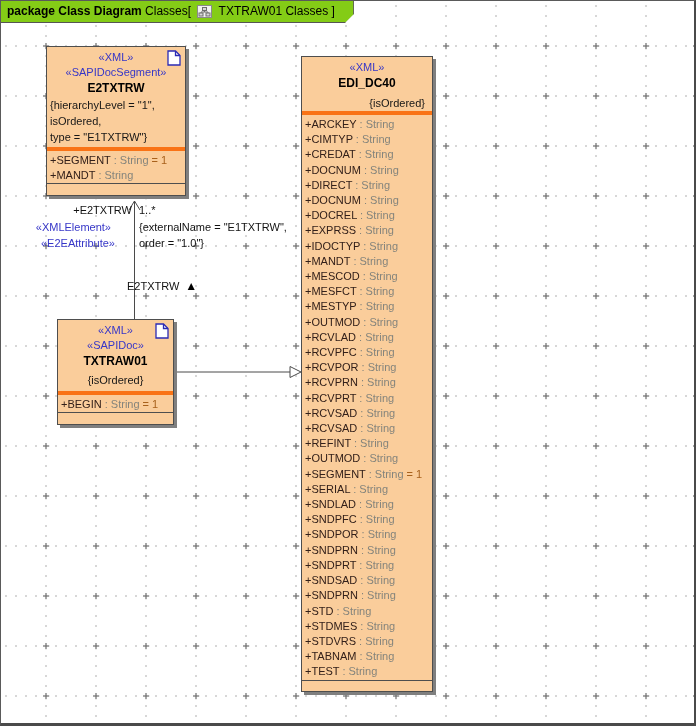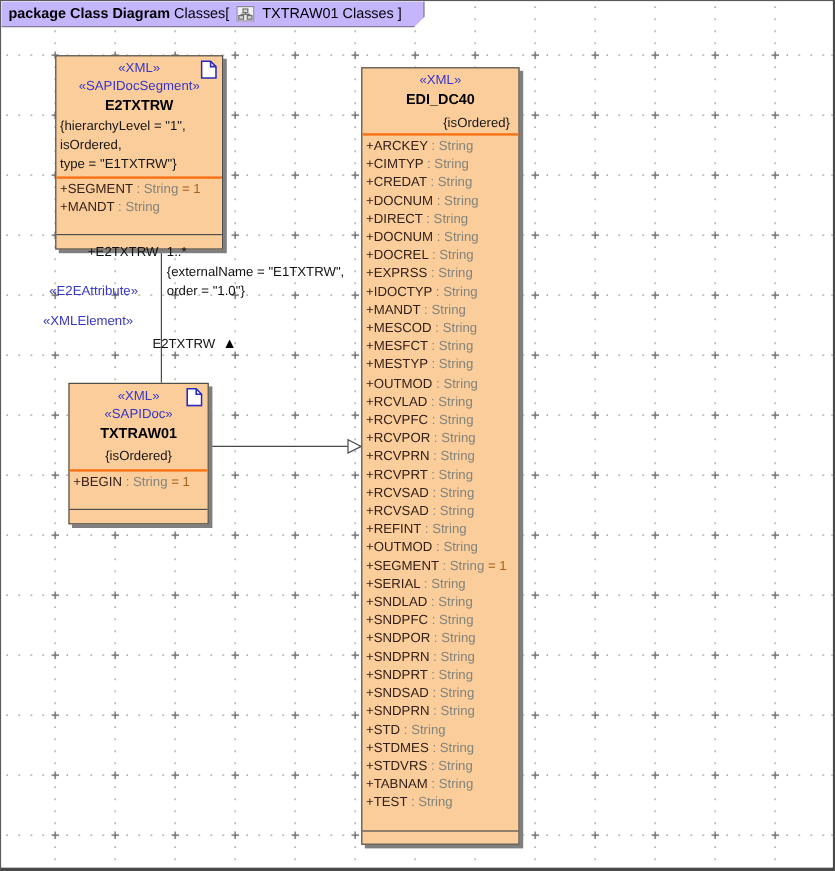--- a/index.html
+++ b/index.html
@@ -9,41 +9,41 @@
     background:#fff;
     border:1px solid #5a5a5a;border-right:2px solid #4a4a4a;border-bottom:3px solid #4a4a4a;
     font-family:"Liberation Sans","DejaVu Sans",sans-serif;
   }
   svg.grid{position:absolute;left:0;top:0;width:100%;height:100%;}
   svg.connectors{position:absolute;left:0;top:0;width:100%;height:100%;pointer-events:none;}
 
   
   .frame-tab{
     position:absolute;left:0;top:0;height:22px;line-height:21px;
-    background:#c4b5fd;padding:0 18px 16px 6px;font-size:12px;color:#000;white-space:nowrap;
+    background:#84cc16;padding:0 18px 16px 6px;font-size:12px;color:#000;white-space:nowrap;
     border-right:1px solid #555;border-bottom:1px solid #555;
     clip-path:polygon(0 0,100% 0,100% calc(100% - 9px),calc(100% - 9px) 100%,0 100%);
   }
   .frame-tab .diag-edge{position:absolute;right:-3px;bottom:1px;width:15px;height:1px;background:#555;transform:rotate(-45deg);transform-origin:center;}
   .tab-bold{font-weight:bold;}
   .tab-icon{display:inline-block;vertical-align:-3px;margin:0 3px;}
 
   
   .class-box{
     position:absolute;background:#FACD9B;border:1px solid #4e4e4e;
     box-shadow:3px 3px 0 #7f7f7f;font-size:11px;color:#1c1c1c;
   }
   .cls-head{padding:3px 3px 2px 3px;text-align:center;}
   .stereo{color:#3636c8;line-height:15px;}
   .cls-name{font-weight:bold;font-size:12px;color:#000;line-height:17px;}
   .tags{text-align:left;color:#161616;}
   .tags div{line-height:16px;}
   .tag-center{text-align:center;color:#161616;line-height:17px;padding-top:2px;}
   .tag-right{text-align:right;color:#161616;line-height:15px;padding:4px 4px 0 0;}
-  .cls-attrs{border-top:2px solid #f97316;padding:2px 2px 14px 3px;}
+  .cls-attrs{border-top:4px solid #f97316;padding:2px 2px 0 3px;}
   .attr-row{line-height:15.2px;white-space:nowrap;}
   .attr-name{color:#33201a;}
   .attr-type{color:#84847c;}
   .attr-def{color:#a8611c;}
   .cls-empty{border-top:1px solid #4e4e4e;height:12px;}
   .note-icon{position:absolute;top:3px;right:4px;}
 
   
   .lbl{position:absolute;font-size:11px;color:#111;white-space:nowrap;line-height:14px;}
   .lbl.blue{color:#3636c8;}
@@ -176,19 +176,19 @@
         <div class="attr-row"><span class="attr-name">+STDMES</span><span class="attr-type"> : String</span></div>
         <div class="attr-row"><span class="attr-name">+STDVRS</span><span class="attr-type"> : String</span></div>
         <div class="attr-row"><span class="attr-name">+TABNAM</span><span class="attr-type"> : String</span></div>
         <div class="attr-row"><span class="attr-name">+TEST</span><span class="attr-type"> : String</span></div>
       </div>
     <div class="cls-empty" style="height:11px;"></div>
   </div>
 
   <div class="lbl r" style="left:53px;top:202px;width:78px;">+E2TXTRW</div>
   <div class="lbl" style="left:138px;top:202px;">1..*</div>
-  <div class="lbl blue r" style="left:10px;top:219px;width:100px;margin-top:41px;">«XMLElement»</div>
+  <div class="lbl blue r" style="left:10px;top:219px;width:100px;">«XMLElement»</div>
   <div class="lbl blue r" style="left:14px;top:235px;width:100px;">«E2EAttribute»</div>
   <div class="lbl" style="left:138px;top:219px;">{externalName = "E1TXTRW",</div>
   <div class="lbl" style="left:138px;top:235px;">order = "1.0"}</div>
   <div class="lbl" style="left:126px;top:278px;"><span>E2TXTRW</span><span class="dir-tri">▲</span></div>
 
 </div>
 
 </body></html>

